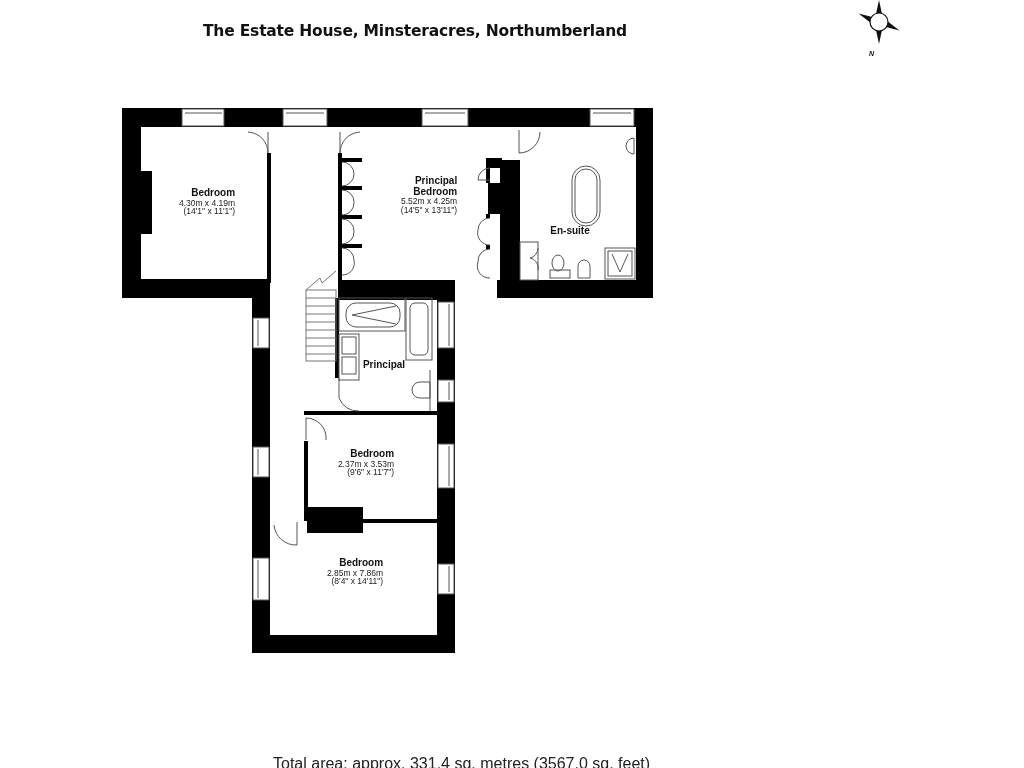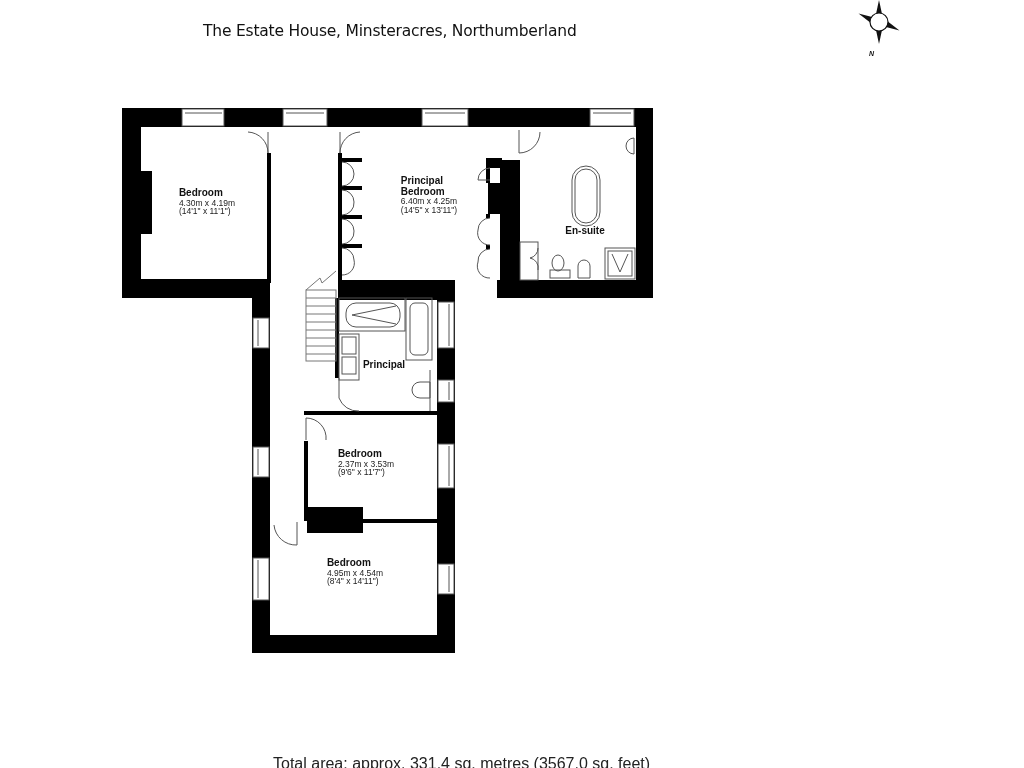--- a/index.html
+++ b/index.html
@@ -1,20 +1,20 @@
 <!DOCTYPE html>
 <html><head>
 <meta charset="utf-8">
 <style>
   html, body { margin:0; padding:0; background:#ffffff; }
   body { width:1024px; height:768px; position:relative; overflow:hidden; font-family:"Liberation Sans", sans-serif; }
-  .title { position:absolute; left:203px; top:22px; font-family:"DejaVu Sans", sans-serif; font-weight:normal; font-size:15.5px; color:#111; letter-spacing:-0.2px; white-space:nowrap; }
+  .title { position:absolute; left:203px; top:22px; font-family:"DejaVu Sans", sans-serif; font-weight:bold; font-size:15.5px; color:#111; letter-spacing:-0.2px; white-space:nowrap; }
   .footer { position:absolute; left:273px; top:755px; font-size:16px; color:#222; white-space:nowrap; }
   svg.plan { position:absolute; left:0; top:0; }
-  .lbl { position:absolute; text-align:left; color:#111; line-height:1.05; white-space:nowrap; transform:translateX(-50%); }
+  .lbl { position:absolute; text-align:right; color:#111; line-height:1.05; white-space:nowrap; transform:translateX(-50%); }
   .lbl .name { font-weight:bold; font-size:10px; display:block; }
   .lbl .dim { font-size:8.5px; display:block; color:#222; }
   .compass-n { position:absolute; left:869px; top:50px; font-size:7px; font-weight:bold; font-style:italic; color:#111; }
 </style>
 </head>
 <body>
 
 <div class="title">The Estate House, Minsteracres, Northumberland</div>
 
 <svg class="plan" width="1024" height="768">
@@ -201,39 +201,39 @@
 
 <div class="lbl" style="left:207px; top:188px;">
   <span class="name">Bedroom</span>
   <span class="dim">4.30m x 4.19m</span>
   <span class="dim">(14'1" x 11'1")</span>
 </div>
 
 <div class="lbl" style="left:429px; top:176px;">
   <span class="name">Principal</span>
   <span class="name">Bedroom</span>
-  <span class="dim">6.40m x 4.25m</span>
+  <span class="dim">5.52m x 4.25m</span>
   <span class="dim">(14'5" x 13'11")</span>
 </div>
 
-<div class="lbl" style="left:585px; top:226px;">
+<div class="lbl" style="left:570px; top:226px;">
   <span class="name">En-suite</span>
 </div>
 
 <div class="lbl" style="left:384px; top:360px;">
   <span class="name">Principal</span>
 </div>
 
 <div class="lbl" style="left:366px; top:449px;">
   <span class="name">Bedroom</span>
   <span class="dim">2.37m x 3.53m</span>
   <span class="dim">(9'6" x 11'7")</span>
 </div>
 
 <div class="lbl" style="left:355px; top:558px;">
   <span class="name">Bedroom</span>
-  <span class="dim">4.95m x 4.54m</span>
+  <span class="dim">2.85m x 7.86m</span>
   <span class="dim">(8'4" x 14'11")</span>
 </div>
 
 <div class="compass-n">N</div>
 
 <div class="footer">Total area: approx. 331.4 sq. metres (3567.0 sq. feet)</div>
 
 </body></html>

